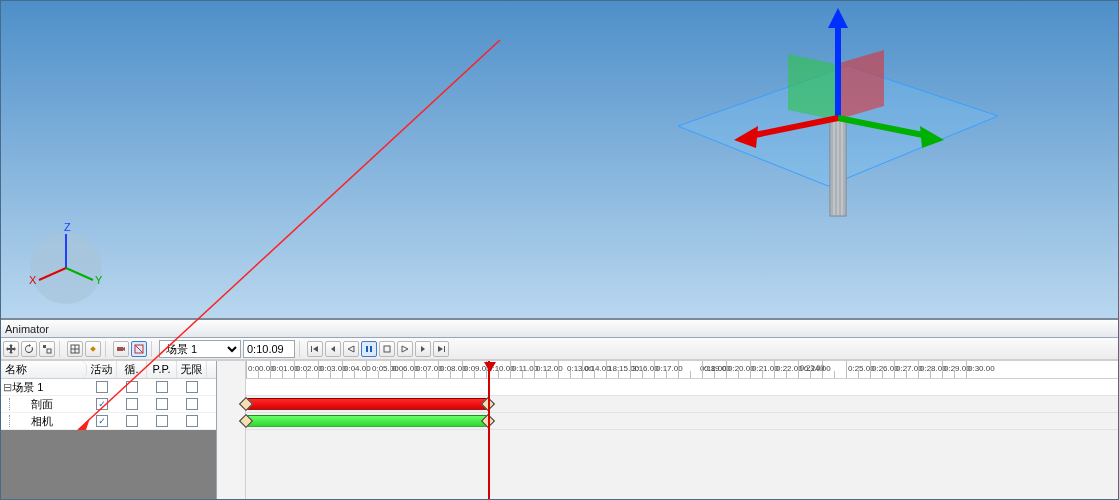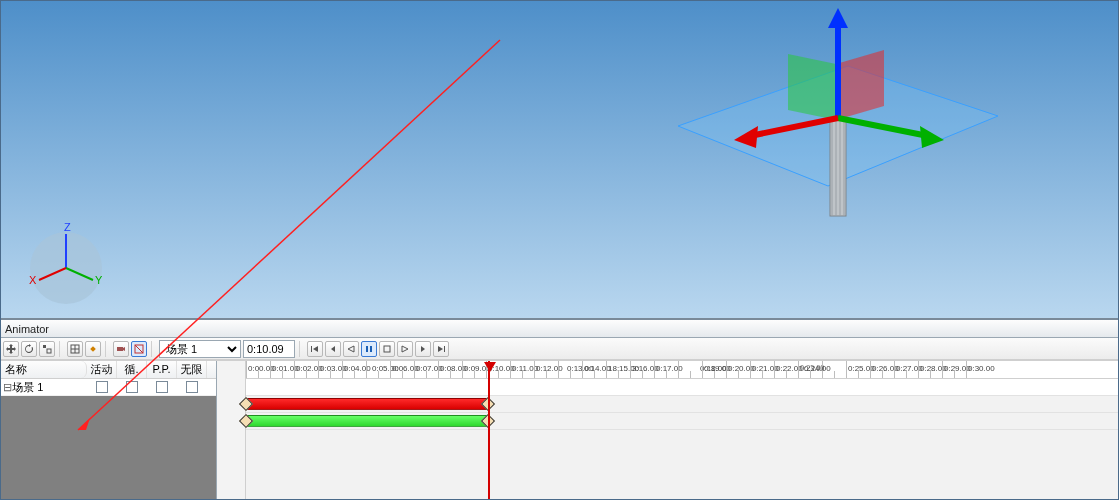--- a/index.html
+++ b/index.html
@@ -204,20 +204,50 @@
           <div class="th th-chk">活动</div>
           <div class="th th-chk">循.</div>
           <div class="th th-chk">P.P.</div>
           <div class="th th-chk">无限</div>
         </div>
         <div id="tree-rows">
             <div class="tree-row">
               <div class="cell cell-name"><span style="color:#666">⊟</span>场景 1</div>
               <div class="cell cell-chk">
                 <span class="chk"></span>
+              </div>
+              <div class="cell cell-chk">
+                <span class="chk"></span>
+              </div>
+              <div class="cell cell-chk">
+                <span class="chk"></span>
+              </div>
+              <div class="cell cell-chk">
+                <span class="chk"></span>
+              </div>
+            </div>
+            <div class="tree-row">
+              <div class="cell cell-name"><span class="indent2"></span>剖面</div>
+              <div class="cell cell-chk">
+                <span class="chk checked"></span>
+              </div>
+              <div class="cell cell-chk">
+                <span class="chk"></span>
+              </div>
+              <div class="cell cell-chk">
+                <span class="chk"></span>
+              </div>
+              <div class="cell cell-chk">
+                <span class="chk"></span>
+              </div>
+            </div>
+            <div class="tree-row">
+              <div class="cell cell-name"><span class="indent2"></span>相机</div>
+              <div class="cell cell-chk">
+                <span class="chk checked"></span>
               </div>
               <div class="cell cell-chk">
                 <span class="chk"></span>
               </div>
               <div class="cell cell-chk">
                 <span class="chk"></span>
               </div>
               <div class="cell cell-chk">
                 <span class="chk"></span>
               </div>

